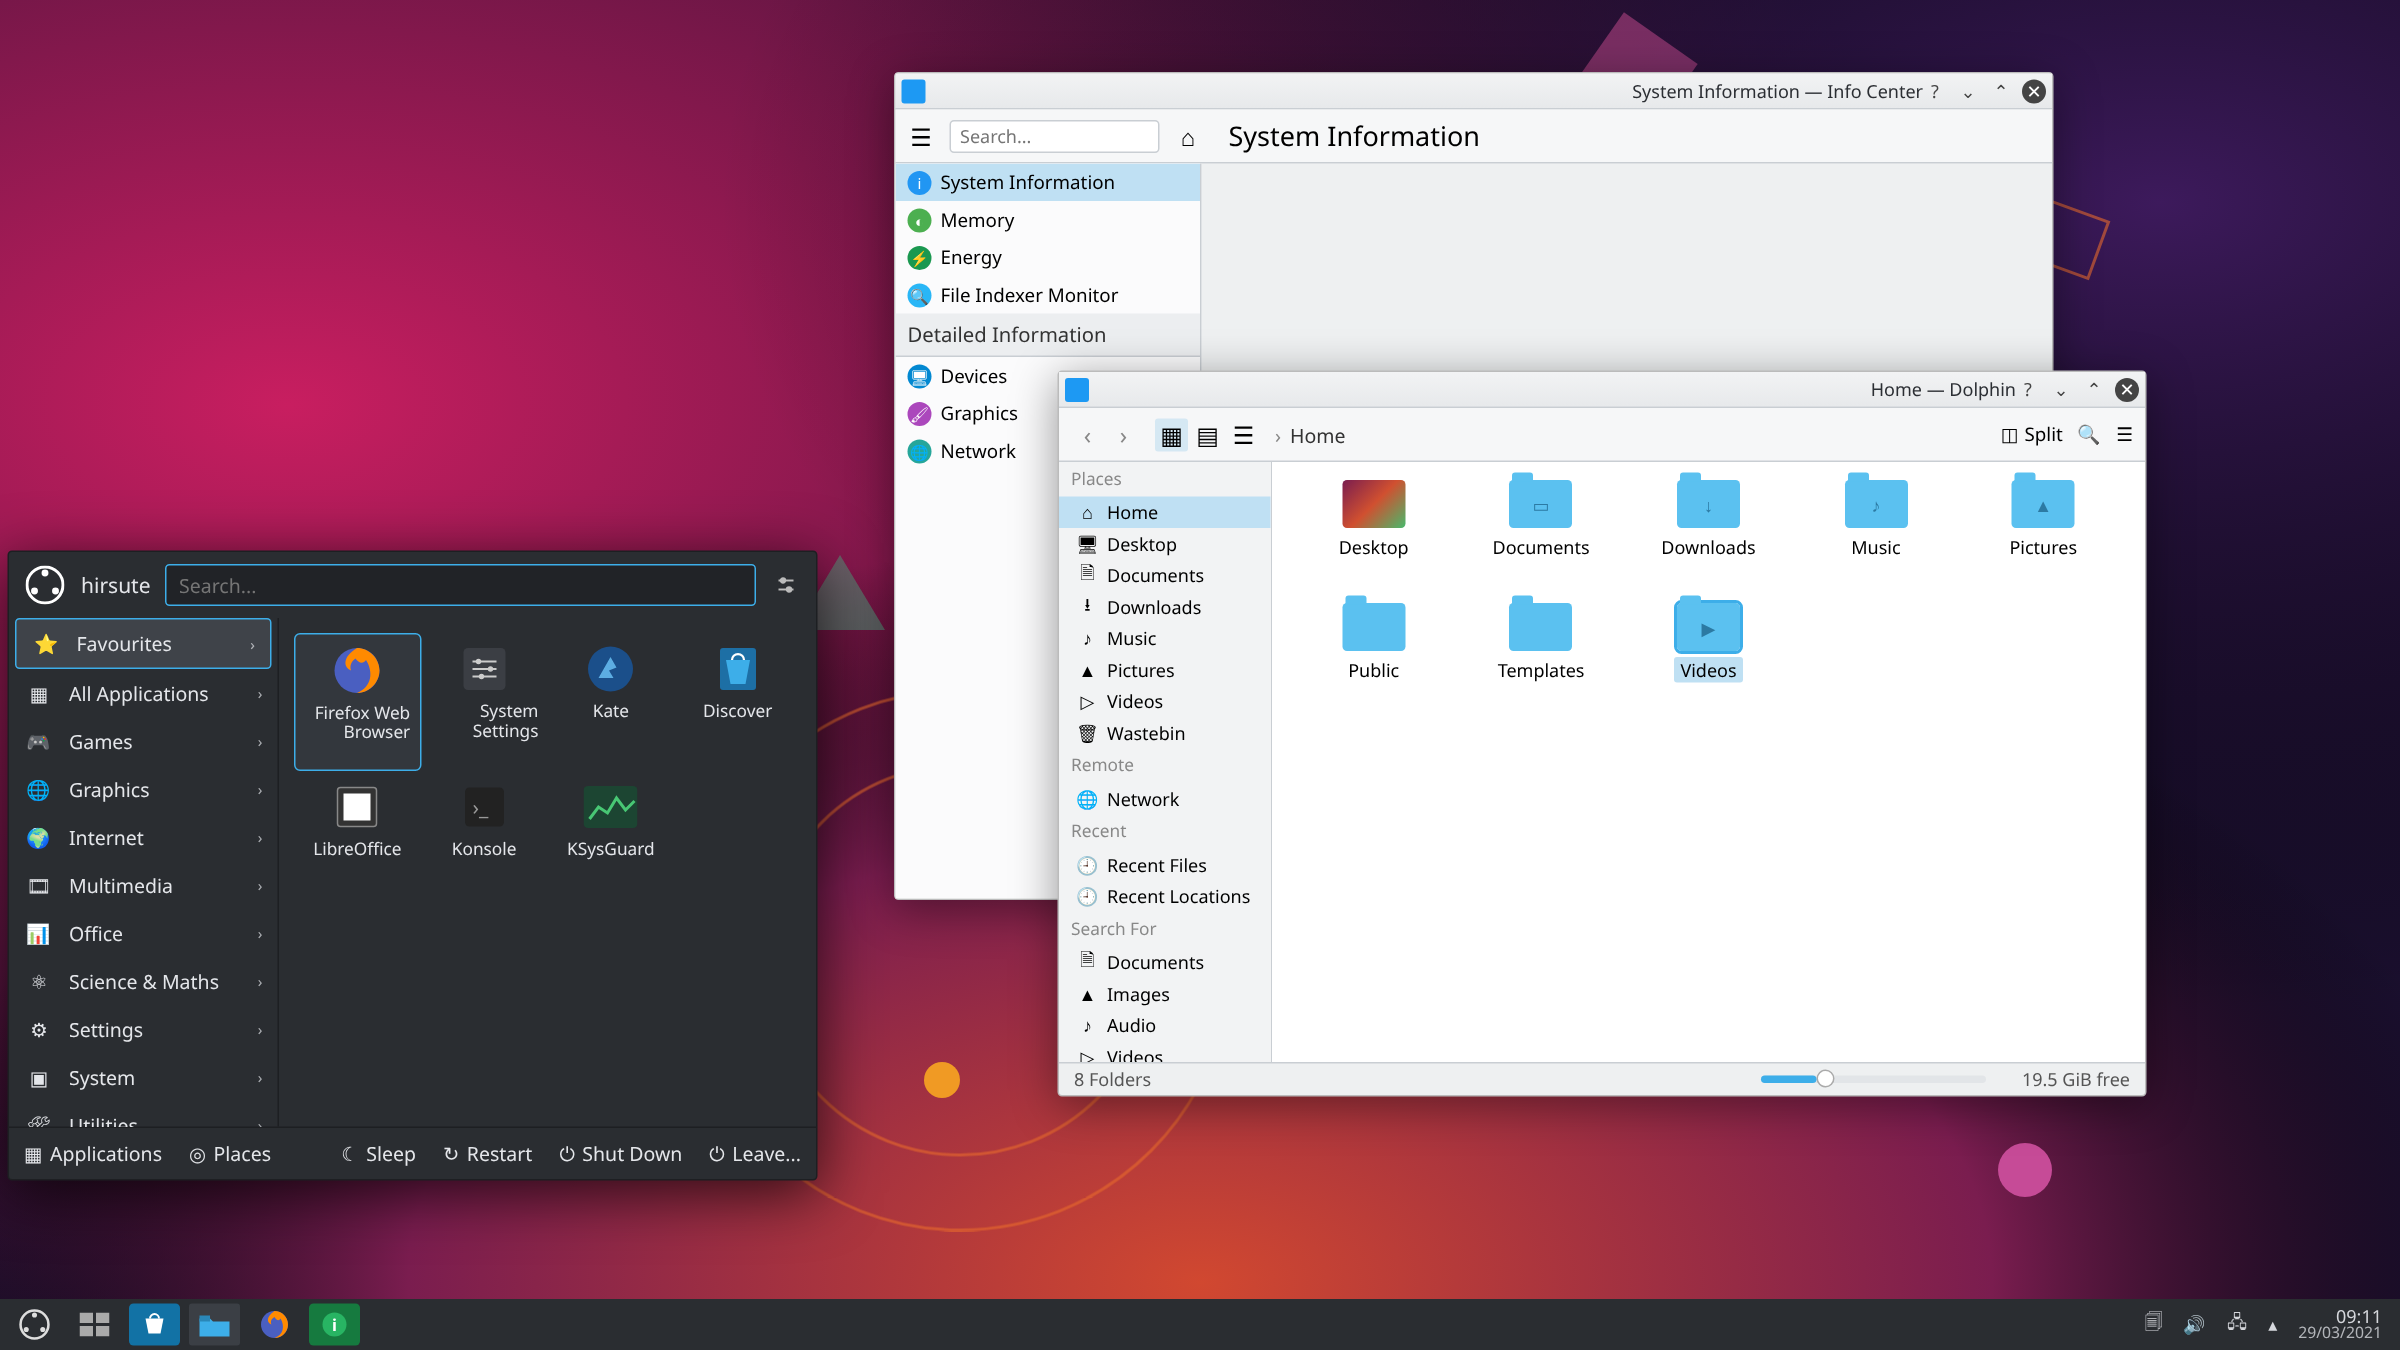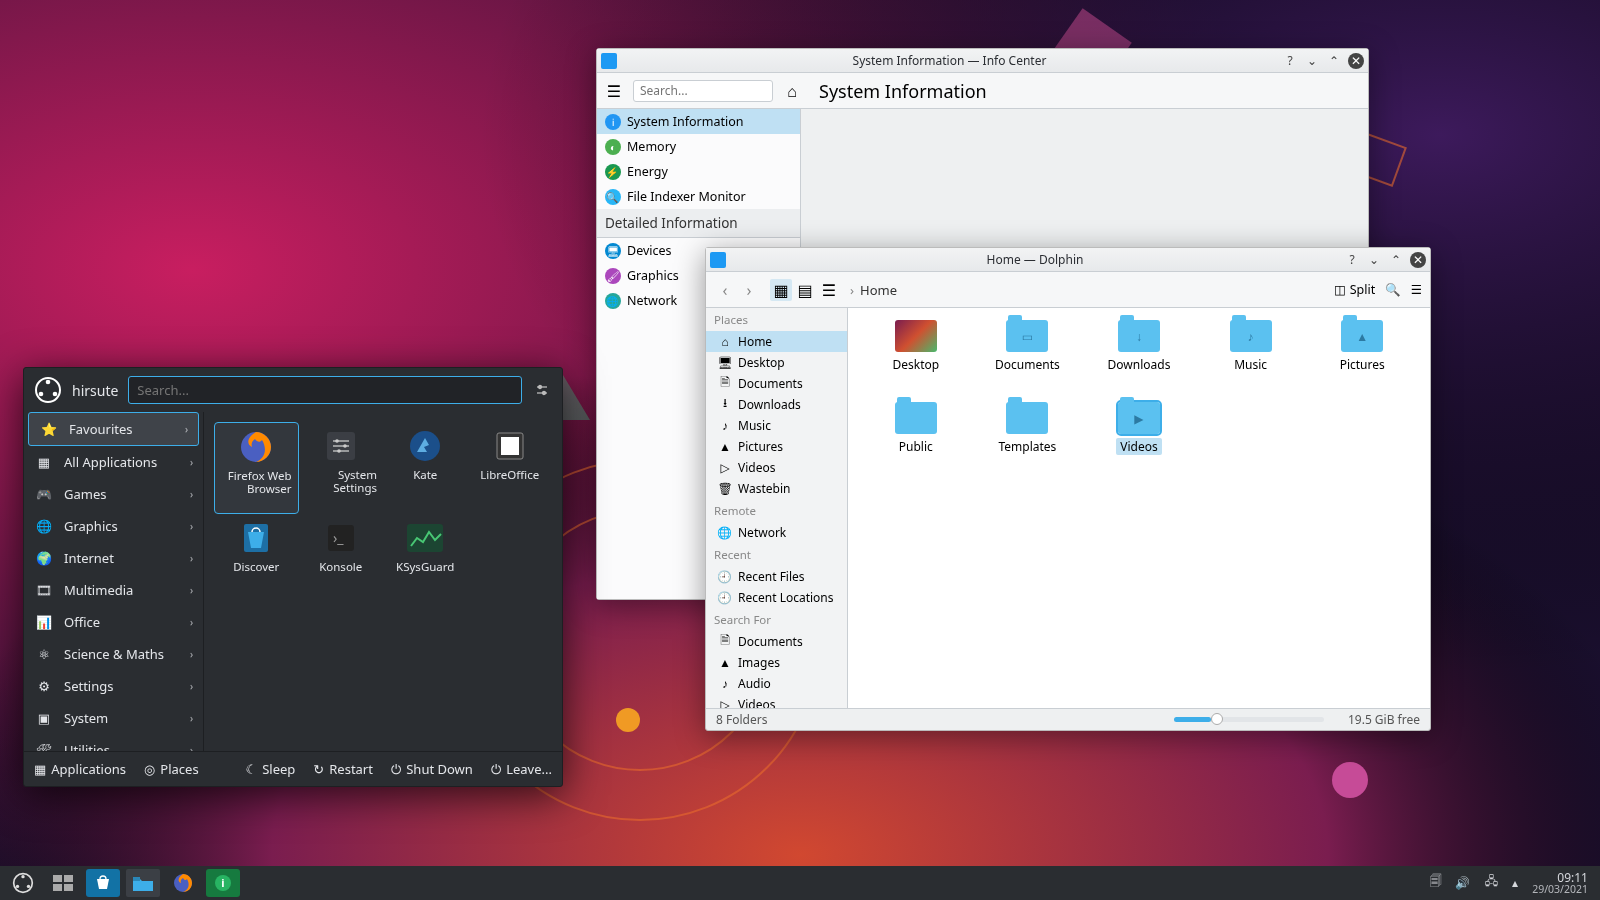--- a/index.html
+++ b/index.html
@@ -6,21 +6,21 @@
     --panel:#2e3035;--panel-light:#3a3d44;--text:#e4e6ea;
     --accent:#3daee9;--border:#4c4f57;--hover:#555864;
     --win-bg:#eef0f1;--win-fg:#232629;--win-border:#c9ceD3;
     --sel:#bfe0f3;
   }
   *{box-sizing:border-box;font-family:"Noto Sans","Segoe UI",Ubuntu,sans-serif}
   body{margin:0;width:1600px;height:900px;overflow:hidden;background:#1a1423;position:relative}
   svg.wallpaper{position:absolute;inset:0;width:1600px;height:900px;z-index:0}
 
   
-  .launcher{position:absolute;left:23px;top:367px;width:540px;height:420px;
+  .launcher{position:absolute;left:5px;top:367px;width:540px;height:420px;
     background:#2a2d31;border:1px solid #1d1f22;border-radius:3px;display:flex;flex-direction:column;z-index:30;
     box-shadow:0 8px 40px rgba(0,0,0,.7)}
   .launcher .head{display:flex;align-items:center;padding:8px 10px;gap:10px}
   .launcher .head .logo{width:28px;height:28px;display:flex;align-items:center;justify-content:center}
   .launcher .head .uname{color:var(--text);font-size:14px}
   .launcher .head input{flex:1;background:#212327;border:1px solid var(--accent);color:#fff;padding:4px 8px;font-size:13px;border-radius:3px;outline:none}
   .launcher .head .settings{width:20px;height:20px;display:flex;align-items:center;justify-content:center;color:#bbb;cursor:pointer}
   .launcher .body{flex:1;display:flex;min-height:0}
   .launcher .cats{width:180px;border-right:1px solid #1d1f22;overflow-y:auto}
   .launcher .cats::-webkit-scrollbar{width:5px}.launcher .cats::-webkit-scrollbar-thumb{background:#555}
@@ -39,21 +39,21 @@
   
   .taskbar{position:absolute;left:0;right:0;bottom:0;height:34px;background:#2a2d31;display:flex;align-items:center;padding:0 6px;z-index:50;gap:6px}
   .taskbar .tbtn{width:34px;height:28px;display:flex;align-items:center;justify-content:center;cursor:pointer;position:relative;border-radius:2px}
   .taskbar .tbtn.active{background:#3b3f45}
   .taskbar .tray{margin-left:auto;display:flex;align-items:center;gap:14px;color:#d5d7dc;font-size:12px;padding-right:6px}
   .taskbar .tray .clock{text-align:right;line-height:1.1}
 
   
   .win{position:absolute;background:var(--win-bg);border:1px solid #bbb;border-radius:3px;display:flex;flex-direction:column;box-shadow:0 6px 30px rgba(0,0,0,.4);z-index:10}
   .titlebar{height:24px;display:flex;align-items:center;padding:0 4px;background:linear-gradient(#f2f3f4,#e7e9eb);border-bottom:1px solid var(--win-border);font-size:12px;color:#2b2e33}
-  .titlebar .title{flex:1;text-align:center}
+  .titlebar .title{flex:1;text-align:right}
   .titlebar .ctl{display:flex;gap:6px;align-items:center}
   .titlebar .cbtn{width:16px;height:16px;display:flex;align-items:center;justify-content:center;color:#444;cursor:pointer;border-radius:50%}
   .titlebar .close{background:#444;color:#fff}
 
   
   .infowin{left:596px;top:48px;width:773px;height:552px}
   .info-tool{height:36px;display:flex;align-items:center;gap:8px;padding:0 6px;border-bottom:1px solid var(--win-border);background:#f6f7f8}
   .info-tool .burger{width:22px;height:22px;display:flex;align-items:center;justify-content:center;cursor:pointer}
   .info-tool input{height:22px;width:140px;border:1px solid var(--win-border);padding:0 6px;font-size:12px;border-radius:3px}
   .info-tool .home{width:22px;height:22px;cursor:pointer;display:flex;align-items:center;justify-content:center}
@@ -461,35 +461,35 @@
             <svg width="36" height="36" viewBox="0 0 36 36">
               <circle cx="18" cy="18" r="15" fill="#1b4f8a"></circle>
               <path d="M10 24l8-14 4 7-5 2 3 5z" fill="#5dade2"></path>
             </svg>
           </span>
           <span>Kate</span>
         </div>
         <div class="app">
           <span class="ico">
             <svg width="36" height="36" viewBox="0 0 36 36">
-              <rect x="5" y="5" width="26" height="26" rx="2" fill="#333" stroke="#888"></rect>
-              <rect x="9" y="9" width="18" height="18" fill="#fff"></rect>
-            </svg>
-          </span>
-          <span>LibreOffice</span>
-        </div>
-        <div class="app">
-          <span class="ico">
-            <svg width="36" height="36" viewBox="0 0 36 36">
               <rect x="6" y="4" width="24" height="28" rx="2" fill="#1d6fa5"></rect>
               <path d="M10 12h16l-3 16H13z" fill="#3daee9"></path>
               <path d="M14 12a4 4 0 018 0" fill="none" stroke="#fff" stroke-width="1.5"></path>
             </svg>
           </span>
           <span>Discover</span>
+        </div>
+        <div class="app">
+          <span class="ico">
+            <svg width="36" height="36" viewBox="0 0 36 36">
+              <rect x="5" y="5" width="26" height="26" rx="2" fill="#333" stroke="#888"></rect>
+              <rect x="9" y="9" width="18" height="18" fill="#fff"></rect>
+            </svg>
+          </span>
+          <span>LibreOffice</span>
         </div>
         <div class="app">
           <span class="ico">
             <svg width="36" height="36" viewBox="0 0 36 36">
               <rect x="5" y="5" width="26" height="26" rx="3" fill="#222"></rect>
               <text x="10" y="23" fill="#999" font-size="14">›_</text>
             </svg>
           </span>
           <span>Konsole</span>
         </div>

